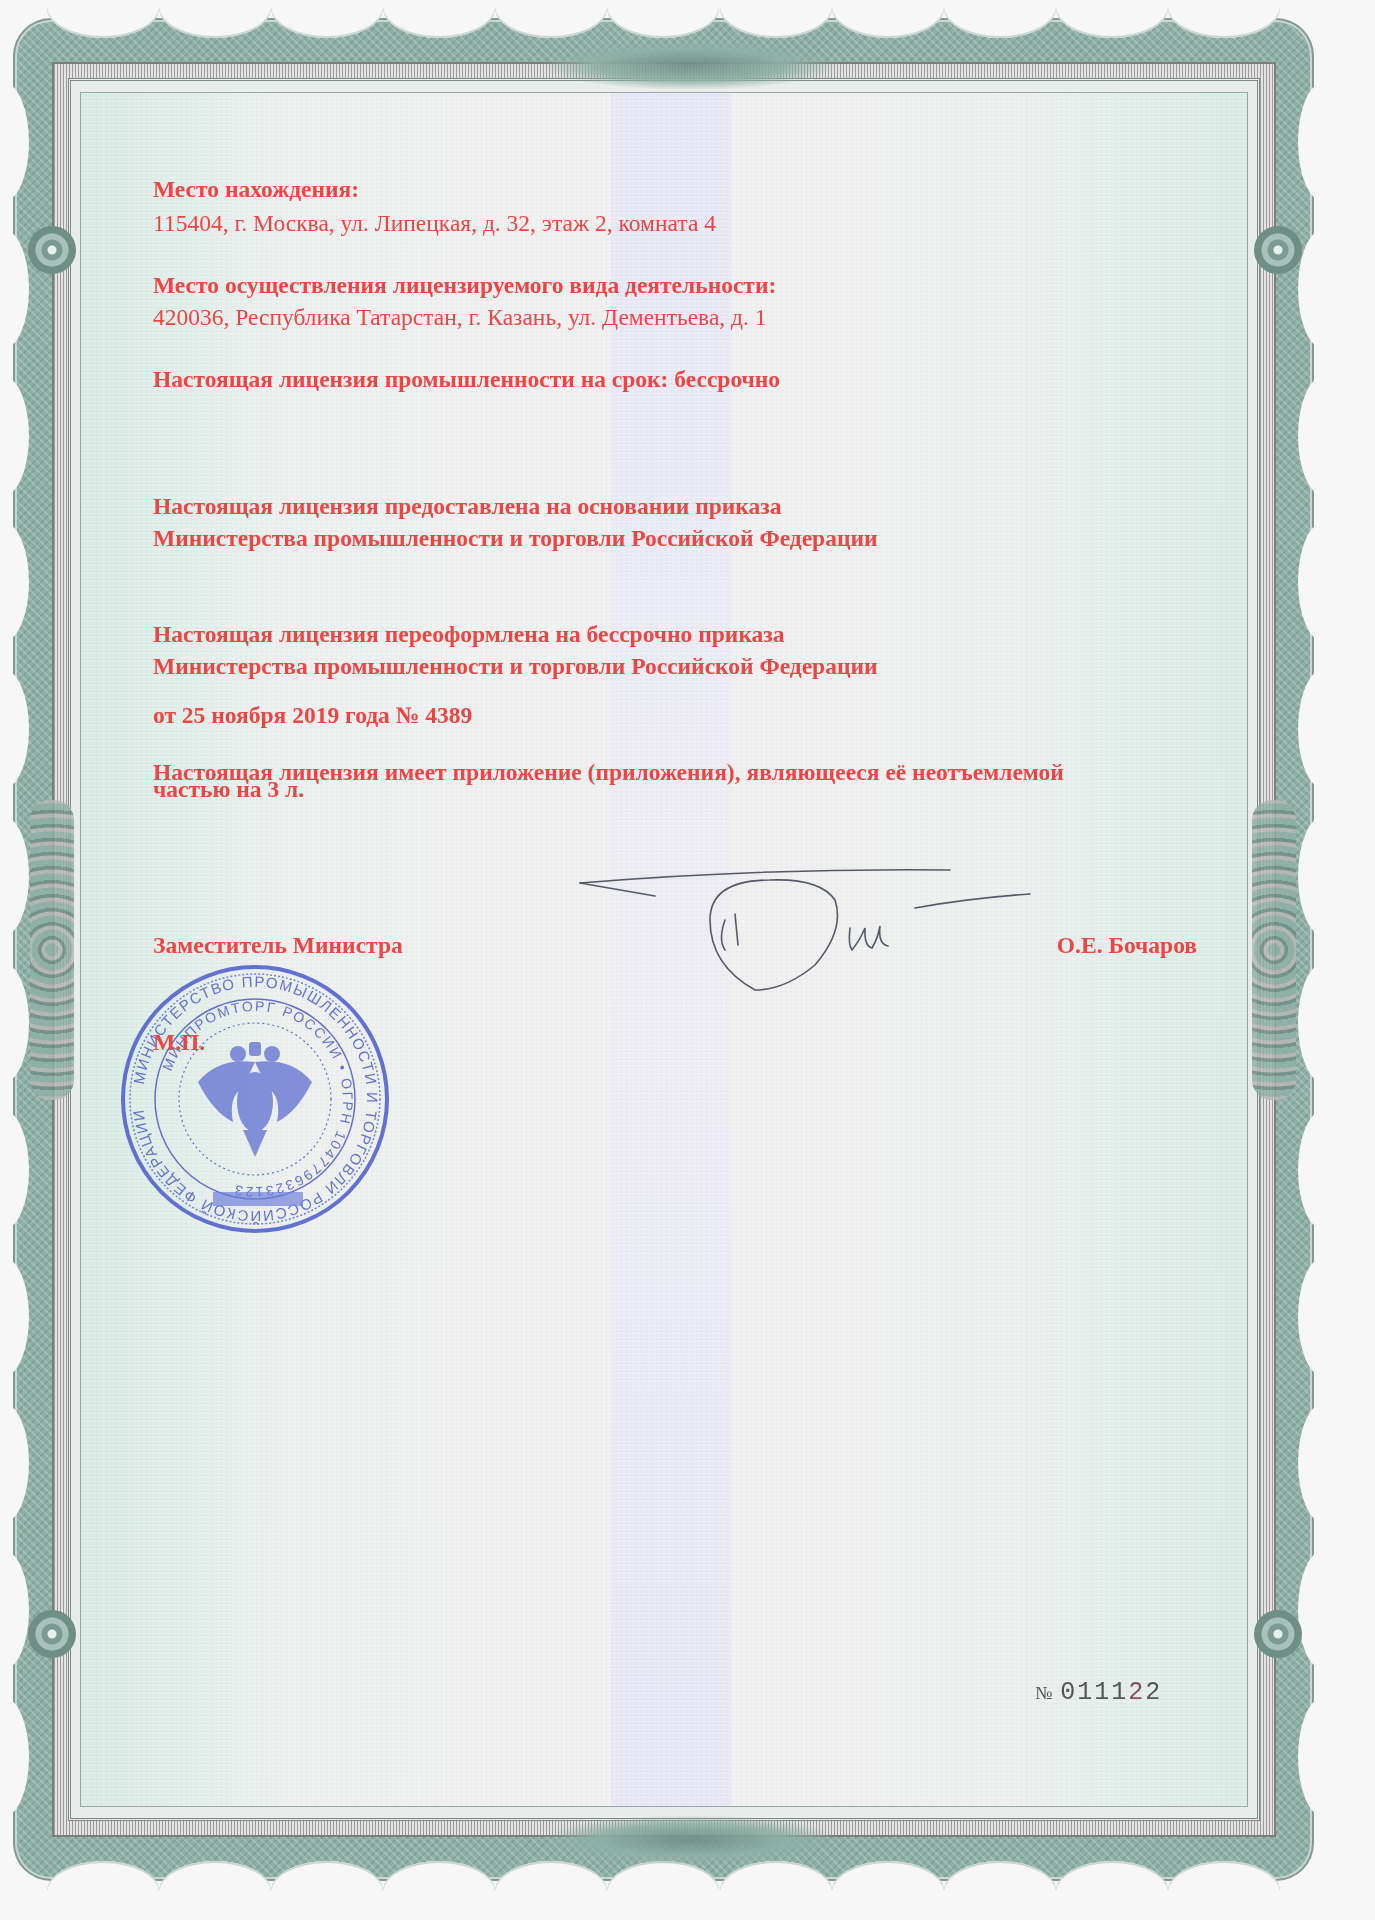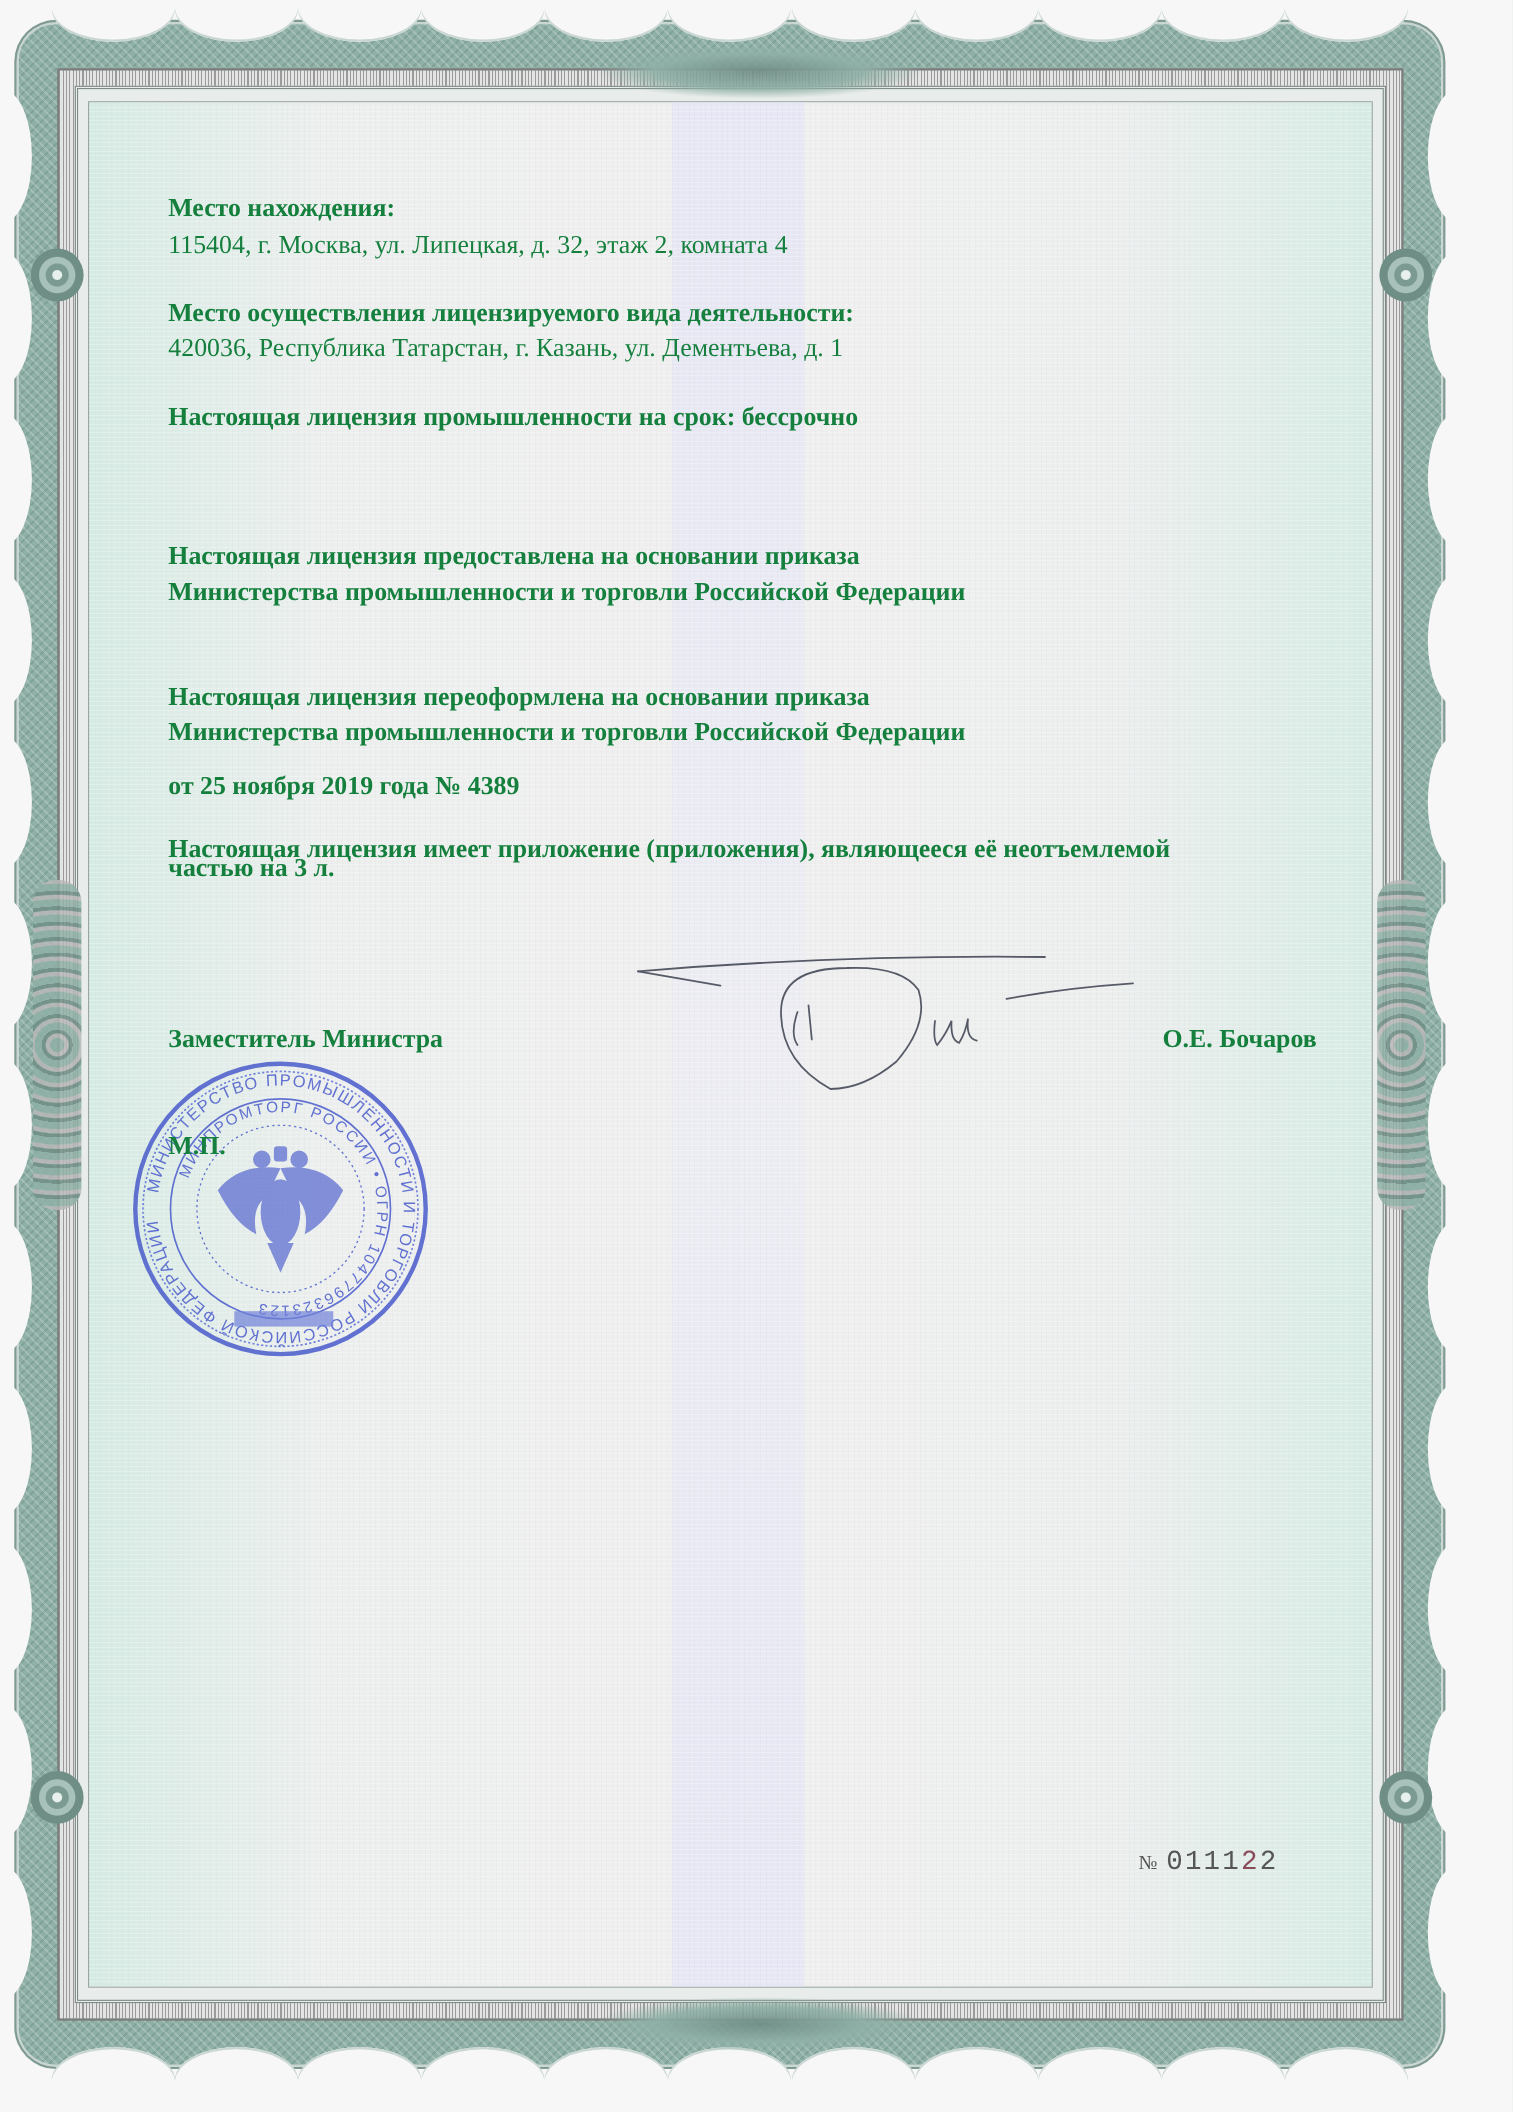--- a/index.html
+++ b/index.html
@@ -74,21 +74,21 @@
   }
   .side-ornament {
     position: absolute; width: 44px; height: 300px;
     background:
       repeating-radial-gradient(circle at 50% 50%, #8fb0a6 0 6px, #b8b8b8 7px 10px, #6f8e86 11px 14px);
     border-radius: 20px;
     opacity: 0.85;
   }
 
   
-  .text { position: absolute; left: 153px; color: #15803d; font-size: 23.5px; line-height: 1; white-space: nowrap; z-index: 3; }
+  .text { position: absolute; left: 153px; color: #ef4444; font-size: 23.5px; line-height: 1; white-space: nowrap; z-index: 3; }
   .bold { font-weight: bold; }
   .regular { font-weight: normal; }
 
   .serial { position: absolute; left: 1035px; top: 1678px; font-family: "Liberation Mono", "DejaVu Sans Mono", monospace; font-size: 25px; color: #555; letter-spacing: 2px; z-index: 3; }
   .serial .no { font-size: 18px; letter-spacing: 0; font-family: "Liberation Serif", serif; margin-right: 8px; }
   .serial .red { color: #8a4a5a; }
 
   .signature { position: absolute; left: 560px; top: 850px; width: 500px; height: 150px; z-index: 4; }
   .stamp { position: absolute; left: 118px; top: 962px; width: 274px; height: 274px; z-index: 2; opacity: 0.85; }
   .mp { z-index: 5; }
@@ -169,21 +169,21 @@
 <div class="text regular" style="top:212px;">115404, г. Москва, ул. Липецкая, д. 32, этаж 2, комната 4</div>
 
 <div class="text bold" style="top:274px;">Место осуществления лицензируемого вида деятельности:</div>
 <div class="text regular" style="top:306px;">420036, Республика Татарстан, г. Казань, ул. Дементьева, д. 1</div>
 
 <div class="text bold" style="top:368px;">Настоящая лицензия промышленности на срок:  бессрочно</div>
 
 <div class="text bold" style="top:495px;">Настоящая лицензия предоставлена на основании приказа</div>
 <div class="text bold" style="top:527px;">Министерства промышленности и торговли Российской Федерации</div>
 
-<div class="text bold" style="top:623px;">Настоящая лицензия переоформлена на основании приказа</div>
+<div class="text bold" style="top:623px;">Настоящая лицензия переоформлена на бессрочно приказа</div>
 <div class="text bold" style="top:655px;">Министерства промышленности и торговли Российской Федерации</div>
 <div class="text bold" style="top:704px;">от 25 ноября 2019 года № 4389</div>
 
 <div class="text bold" style="top:746px;margin-top:15px;">Настоящая лицензия имеет приложение (приложения), являющееся её неотъемлемой</div>
 <div class="text bold" style="top:778px;">частью на 3 л.</div>
 
 <div class="text bold" style="top:934px;">Заместитель Министра</div>
 <div class="text bold" style="top:934px; left:auto; right:178px;">О.Е. Бочаров</div>
 
 <svg class="signature" viewBox="0 0 500 150">

